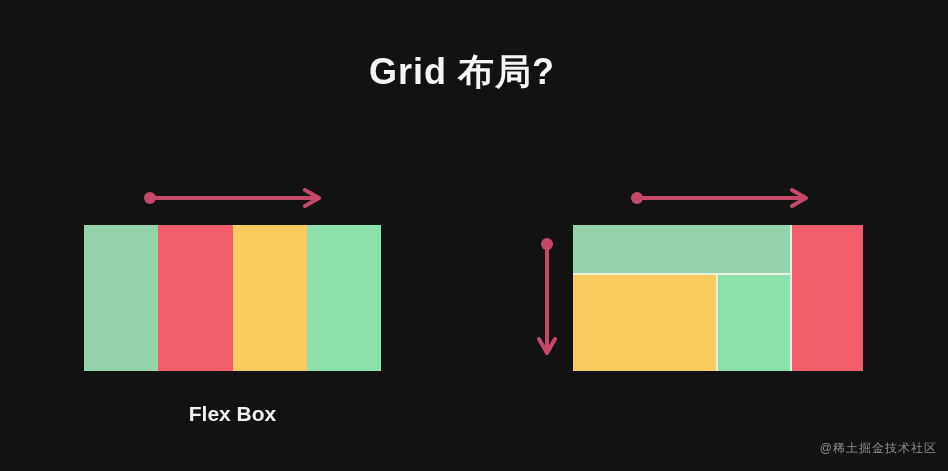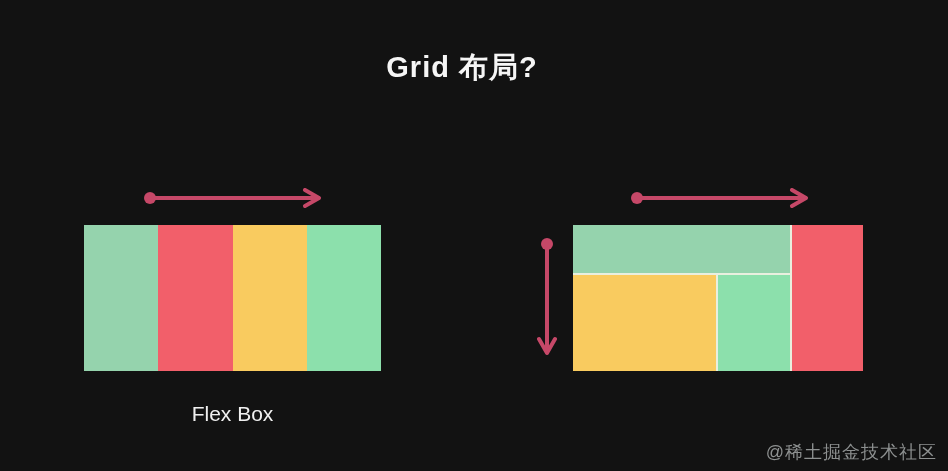--- a/index.html
+++ b/index.html
@@ -16,30 +16,30 @@
     overflow: hidden;
   }
   .title {
     position: absolute;
     top: 48px;
     left: 0;
     right: 24px;
     margin: 0;
     text-align: center;
     color: #f5f5f5;
-    font-size: 29px;
+    font-size: 36px;
     font-weight: 600;
     letter-spacing: 1px;
   }
   .caption {
     position: absolute;
     text-align: center;
     color: #f0f0f0;
     font-size: 21px;
-    font-weight: 400;
+    font-weight: 700;
   }
   .caption.flex-caption { left: 84px; top: 402px; width: 297px; }
   .caption.grid-caption { left: 573px; top: 402px; width: 290px; }
 
   .arrow-svg { position: absolute; display: block; }
   .arrow-svg .stroke { stroke: var(--arrow, #c64868); fill: none; stroke-width: 4; stroke-linecap: round; stroke-linejoin: round; }
   .arrow-svg .dot { fill: var(--arrow, #c64868); }
 
   .flex-arrow-h { left: 142px; top: 188px; width: 184px; height: 20px; }
   .grid-arrow-h { left: 629px; top: 188px; width: 184px; height: 20px; }
@@ -66,21 +66,21 @@
   .grid-box .cell-top    { grid-column: 1 / 3; grid-row: 1; }
   .grid-box .cell-bl     { grid-column: 1; grid-row: 2; }
   .grid-box .cell-bm     { grid-column: 2; grid-row: 2; }
   .grid-box .cell-right  { grid-column: 3; grid-row: 1 / 3; }
 
   .watermark {
     position: absolute;
     right: 11px;
     top: 440px;
     color: #8d9090;
-    font-size: 18px;
+    font-size: 12px;
     letter-spacing: 1px;
   }
 </style>
 </head>
 <body>
 
 <div class="stage">
 
   <h1 class="title">Grid 布局?</h1>
 

